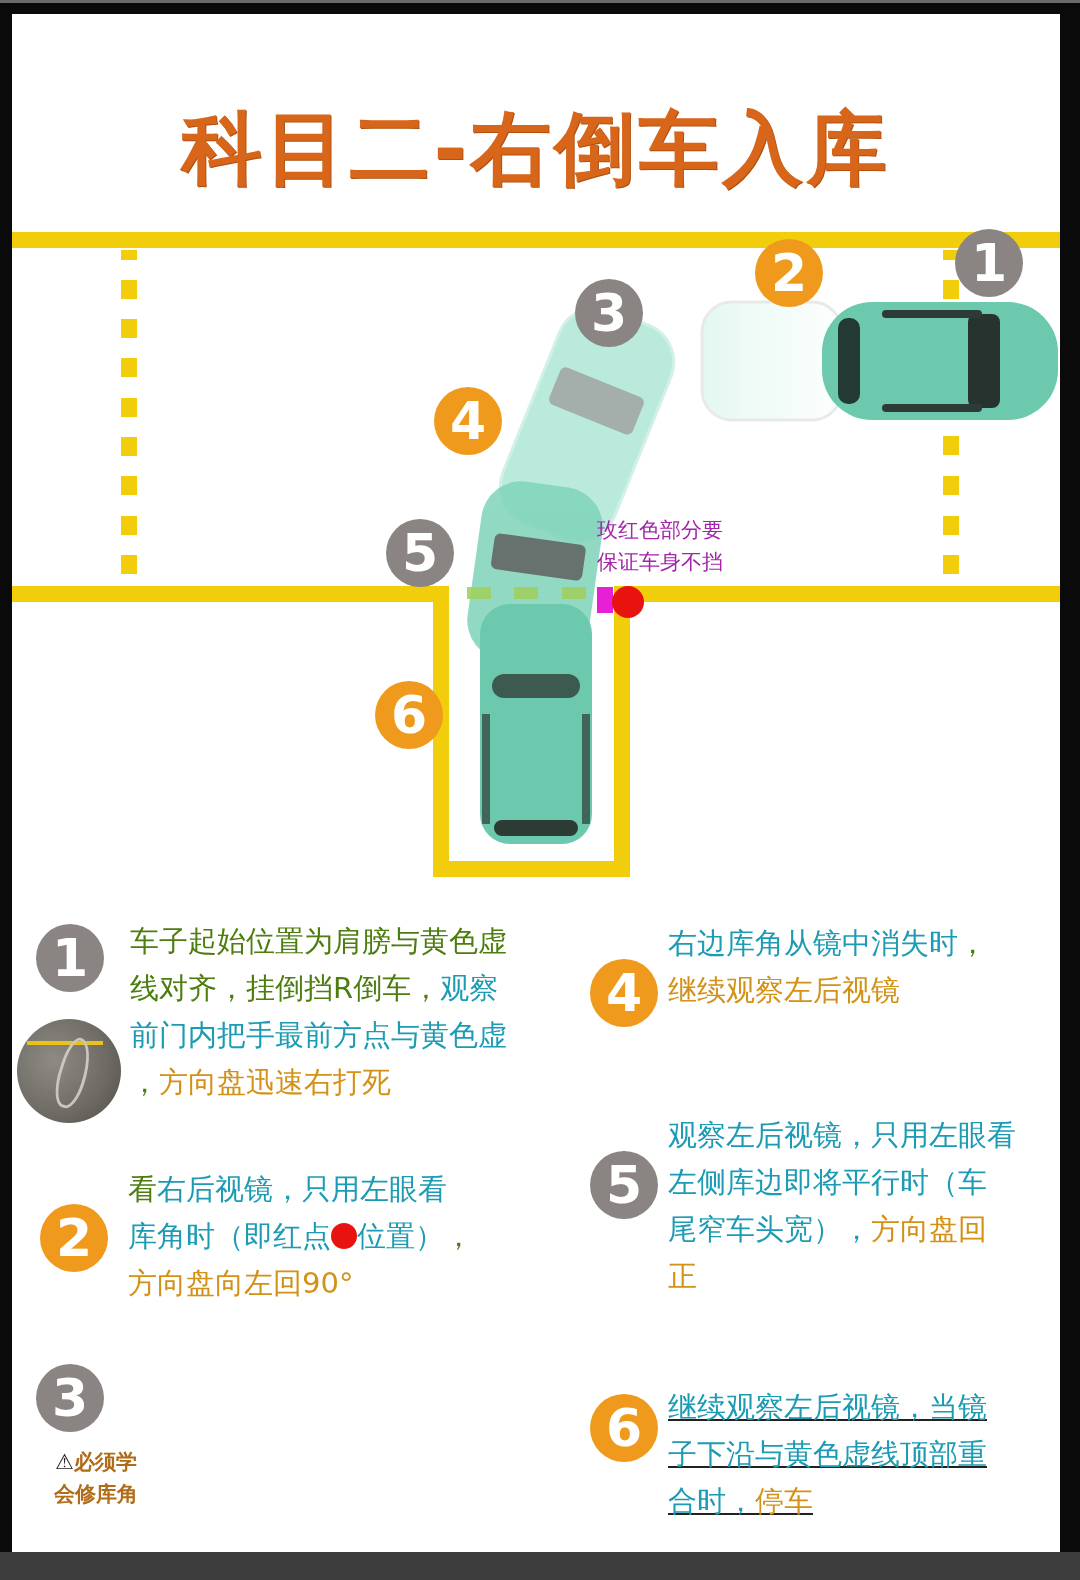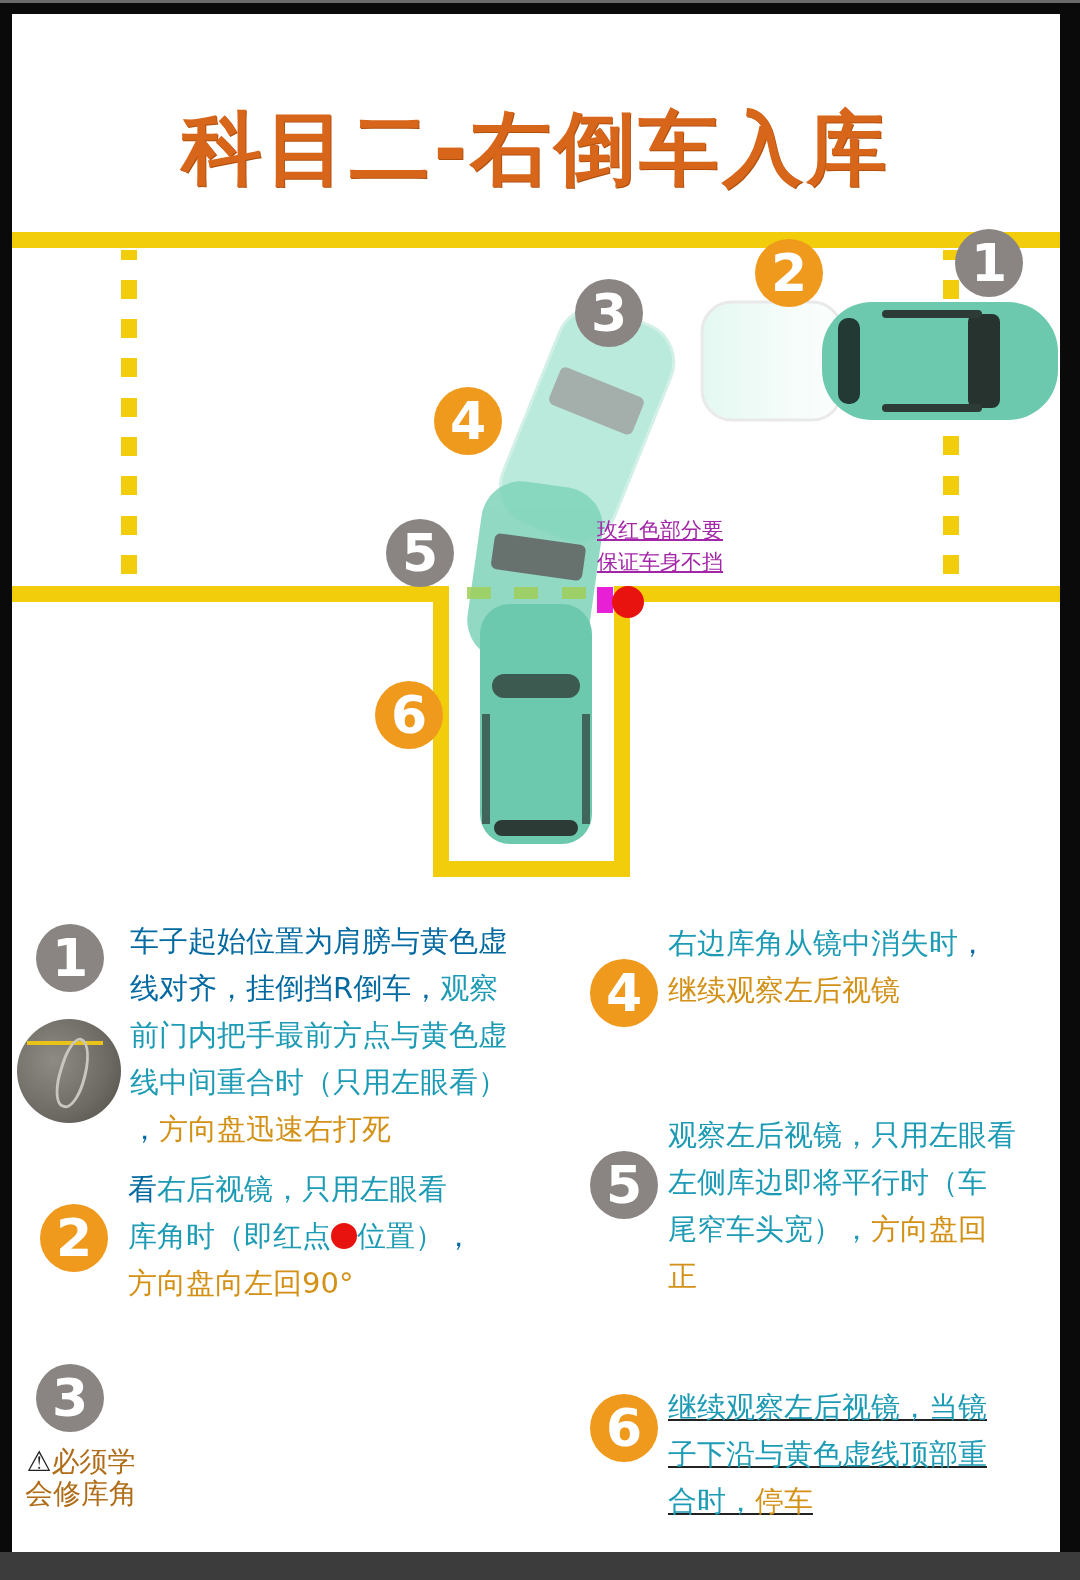--- a/index.html
+++ b/index.html
@@ -27,27 +27,27 @@
   .badge.gray { background: #8a8583; }
   .badge.orange { background: #ef9a1d; }
   .note {
     position: absolute; color: #a325a8; font-size: 21px; line-height: 32px;
   }
   .step {
     position: absolute; font-size: 29px; line-height: 47px; color: #222;
   }
   .step .t-blue { color: #1d9bb5; }
   .step .t-gold { color: #d39217; }
-  .step .t-dark { color: #0369a1; }
+  .step .t-dark { color: #4d7c0f; }
   .reddot {
     display:inline-block; width:26px; height:26px; border-radius:50%; background:#e8120e; vertical-align:-3px;
   }
   .warn {
-    position: absolute; left: 13px; top: 1432px; width: 112px; font-size: 28px; line-height: 32px;
-    color: #b06d19; text-align: center;
+    position: absolute; left: 28px; top: 1432px; width: 112px; font-size: 21px; line-height: 32px;
+    color: #b06d19; text-align: center; font-weight: bold;
   }
   .warn-icon { display:inline-block; color:#222; }
   .thumb {
     position: absolute; left: 5px; top: 1005px; width: 104px; height: 104px; border-radius: 50%;
     background: radial-gradient(circle at 35% 40%, #8d8b84, #6c6a62 60%, #4e4c46);
     overflow: hidden;
   }
   .thumb .line { position:absolute; left:10px; top:22px; width:76px; height:4px; background:#e9c21a; }
   .thumb .handle { position:absolute; left:42px; top:18px; width:22px; height:66px; border:3px solid #c9c6bd; border-radius: 40% 60% 40% 50%; transform: rotate(18deg); }
 </style>
@@ -137,21 +137,21 @@
     <circle cx="616" cy="588" r="16" fill="#e8120e"></circle>
   </svg>
 
   <div class="badge gray" style="left:943px;top:215px;">1</div>
   <div class="badge orange" style="left:743px;top:225px;">2</div>
   <div class="badge gray" style="left:563px;top:265px;">3</div>
   <div class="badge orange" style="left:422px;top:373px;">4</div>
   <div class="badge gray" style="left:374px;top:505px;">5</div>
   <div class="badge orange" style="left:363px;top:667px;">6</div>
 
-  <div class="note" style="left:585px;top:500px;text-decoration:underline;">
+  <div class="note" style="left:585px;top:500px;">
     <div>玫红色部分要</div>
     <div>保证车身不挡</div>
   </div>
 
   <div class="badge gray" style="left:24px;top:910px;">1</div>
   <div class="thumb">
     <div class="line"></div>
     <div class="handle"></div>
   </div>
   <div class="badge orange" style="left:28px;top:1190px;">2</div>
@@ -161,21 +161,20 @@
     <div>会修库角</div>
   </div>
   <div class="badge orange" style="left:578px;top:945px;">4</div>
   <div class="badge gray" style="left:578px;top:1137px;">5</div>
   <div class="badge orange" style="left:578px;top:1380px;">6</div>
 
   <div class="step" style="left:118px;top:904px;width:430px;">
       <div><span class="t-dark">车子起始位置为肩膀与黄色虚</span></div>
       <div><span class="t-dark">线对齐，挂倒挡R倒车，</span><span class="t-blue">观察</span></div>
       <div><span class="t-blue">前门内把手最前方点与黄色虚</span></div>
-      <div><span class="t-blue">线中间重合时（只用左眼看）</span></div>
       <div><span class="t-dark">，</span><span class="t-gold">方向盘迅速右打死</span></div>
     </div>
   <div class="step" style="left:116px;top:1152px;width:430px;">
       <div><span class="t-dark">看</span><span class="t-blue">右后视镜，只用左眼看</span></div>
       <div><span class="t-blue">库角时（即红点</span><span class="reddot"></span><span class="t-blue">位置）</span><span class="t-dark">，</span></div>
       <div><span class="t-gold">方向盘向左回90°</span></div>
     </div>
   <div class="step" style="left:656px;top:906px;width:380px;">
       <div><span class="t-blue">右边库角从镜中消失时</span><span class="t-dark">，</span></div>
       <div><span class="t-gold">继续观察左后视镜</span></div>

